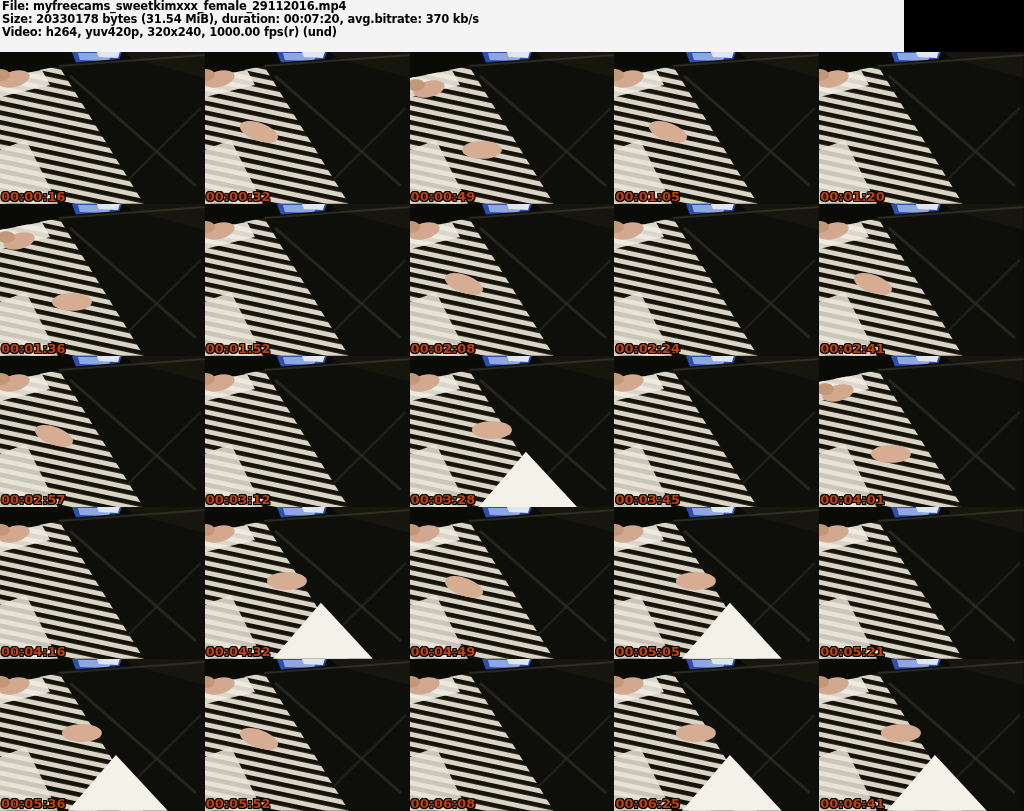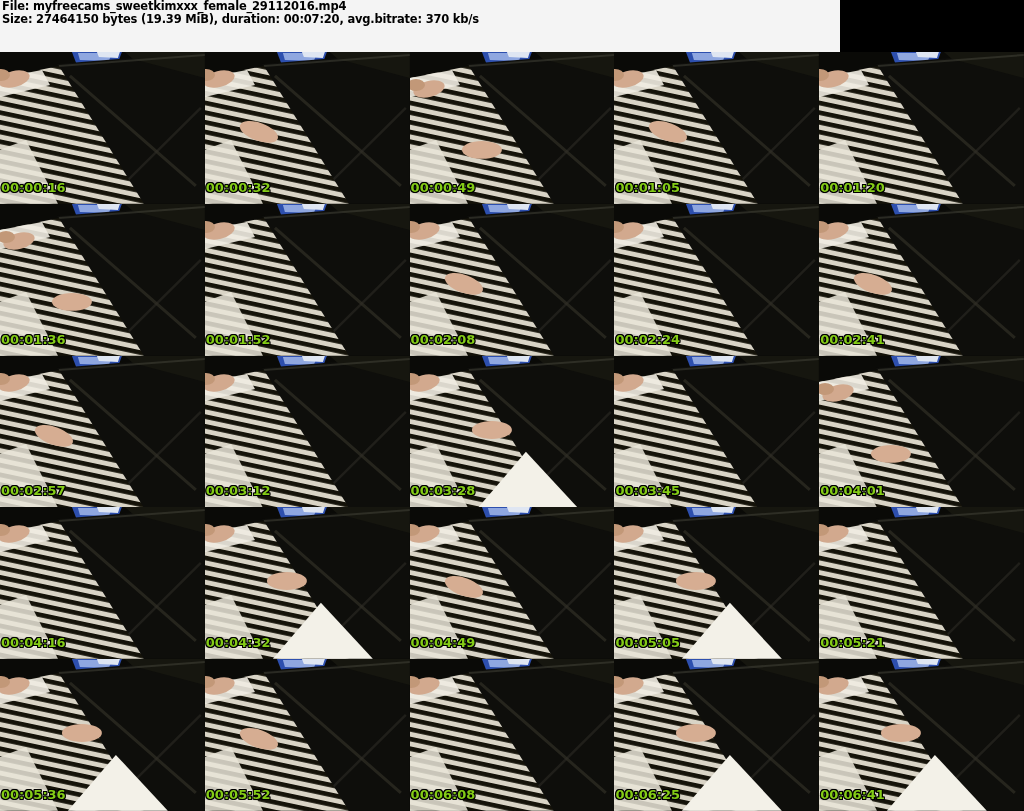--- a/index.html
+++ b/index.html
@@ -4,40 +4,40 @@
 <style>
   html,body{margin:0;padding:0;background:#000;}
   body{
     width:1024px;height:811px;position:relative;overflow:hidden;
     font-family:"DejaVu Sans","Liberation Sans",sans-serif;
   }
   .sheet{position:absolute;inset:0;}
 
   
   .header{
-    position:absolute;left:0;top:0;width:840px;height:52px;
+    position:absolute;left:0;top:0;width:904px;height:52px;
     background:#f4f4f4;color:#000;box-sizing:border-box;
     padding:0 0 0 2px;white-space:nowrap;overflow:hidden;
   }
   .header div{
     font-size:11.5px;font-weight:bold;line-height:13px;
     letter-spacing:-0.2px;
   }
 
   
   .grid{
     position:absolute;left:0;top:52px;width:1024px;height:759px;
     display:grid;grid-template-columns:repeat(5,1fr);grid-template-rows:repeat(5,1fr);
   }
   .thumb{position:relative;overflow:hidden;background:#0a0a07;}
   .thumb svg{position:absolute;inset:0;width:100%;height:100%;display:block;}
 
   .ts{
-    position:absolute;left:1px;bottom:9px;
-    color:#84cc16;font-size:13px;font-weight:bold;line-height:14px;
+    position:absolute;left:1px;bottom:0;
+    color:#c2410c;font-size:13px;font-weight:bold;line-height:14px;
     text-shadow:-1px 0 0 #000,1px 0 0 #000,0 -1px 0 #000,0 1px 0 #000,
                  1px 1px 0 #000,-1px -1px 0 #000,1px -1px 0 #000,-1px 1px 0 #000;
   }
 
   
   .thumb .hand-b,.thumb .wedge{display:none;}
   .thumb.v1 .hand-b{display:block;}
   .thumb.v2 .hand-b{display:block;transform:translate(18px,18px);}
   .thumb.v2 .hand-a{transform:translate(5px,10px);}
   .thumb.v3 .wedge{display:block;}
@@ -52,21 +52,22 @@
       <rect width="16" height="9.5" fill="#d9d4c6"></rect>
       <rect width="16" height="4.6" fill="#141209"></rect>
     </pattern>
   </defs>
 </svg>
 
 <div class="sheet">
 
   <div class="header">
     <div>File: myfreecams_sweetkimxxx_female_29112016.mp4</div>
-    <div>Size: 27464150 bytes (19.39 MiB), duration: 00:07:20, avg.bitrate: 370 kb/s</div>
+    <div>Size: 20330178 bytes (31.54 MiB), duration: 00:07:20, avg.bitrate: 370 kb/s</div>
+    <div>Video: h264, yuv420p, 320x240, 1000.00 fps(r) (und)</div>
   </div>
 
   <div class="grid" id="grid">
       <div class="thumb v0">
       <svg viewBox="0 0 205 152" preserveAspectRatio="none">
 
         <rect x="0" y="0" width="205" height="152" fill="#0a0a07"></rect>
 
         <polygon points="72,0 122,0 115,19 77,13" fill="#2d4fae"></polygon>
         <polygon points="78,1 112,1 109,9 80,8" fill="#8fa7e0"></polygon>

